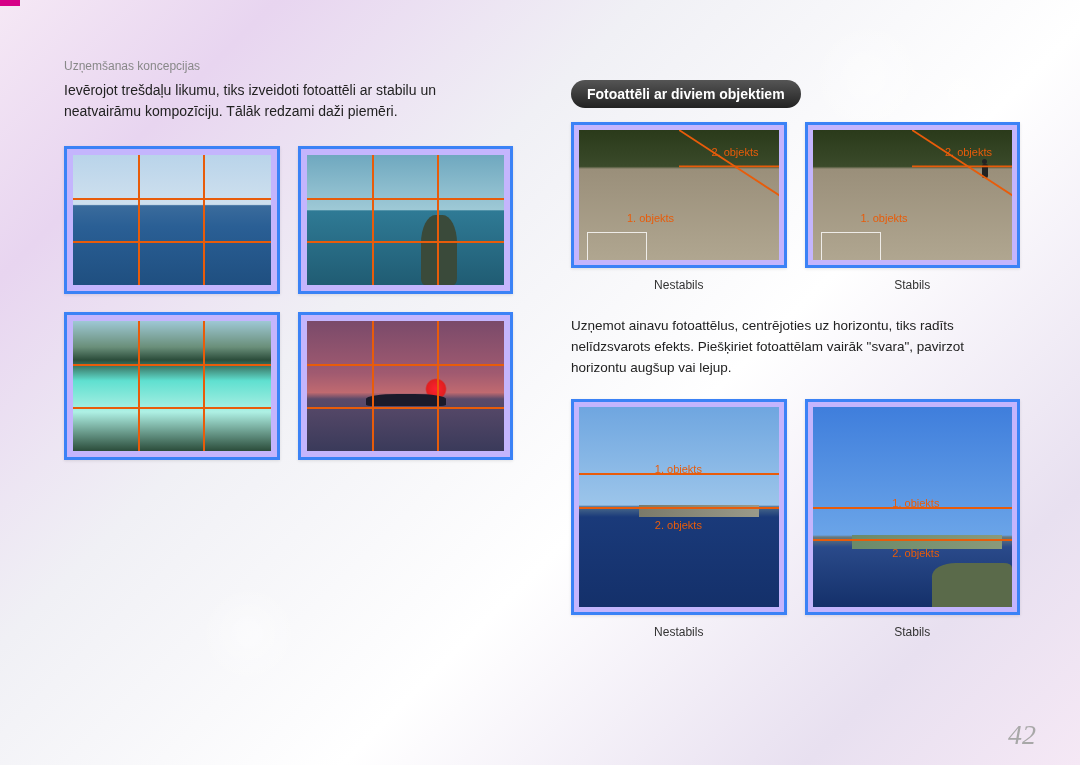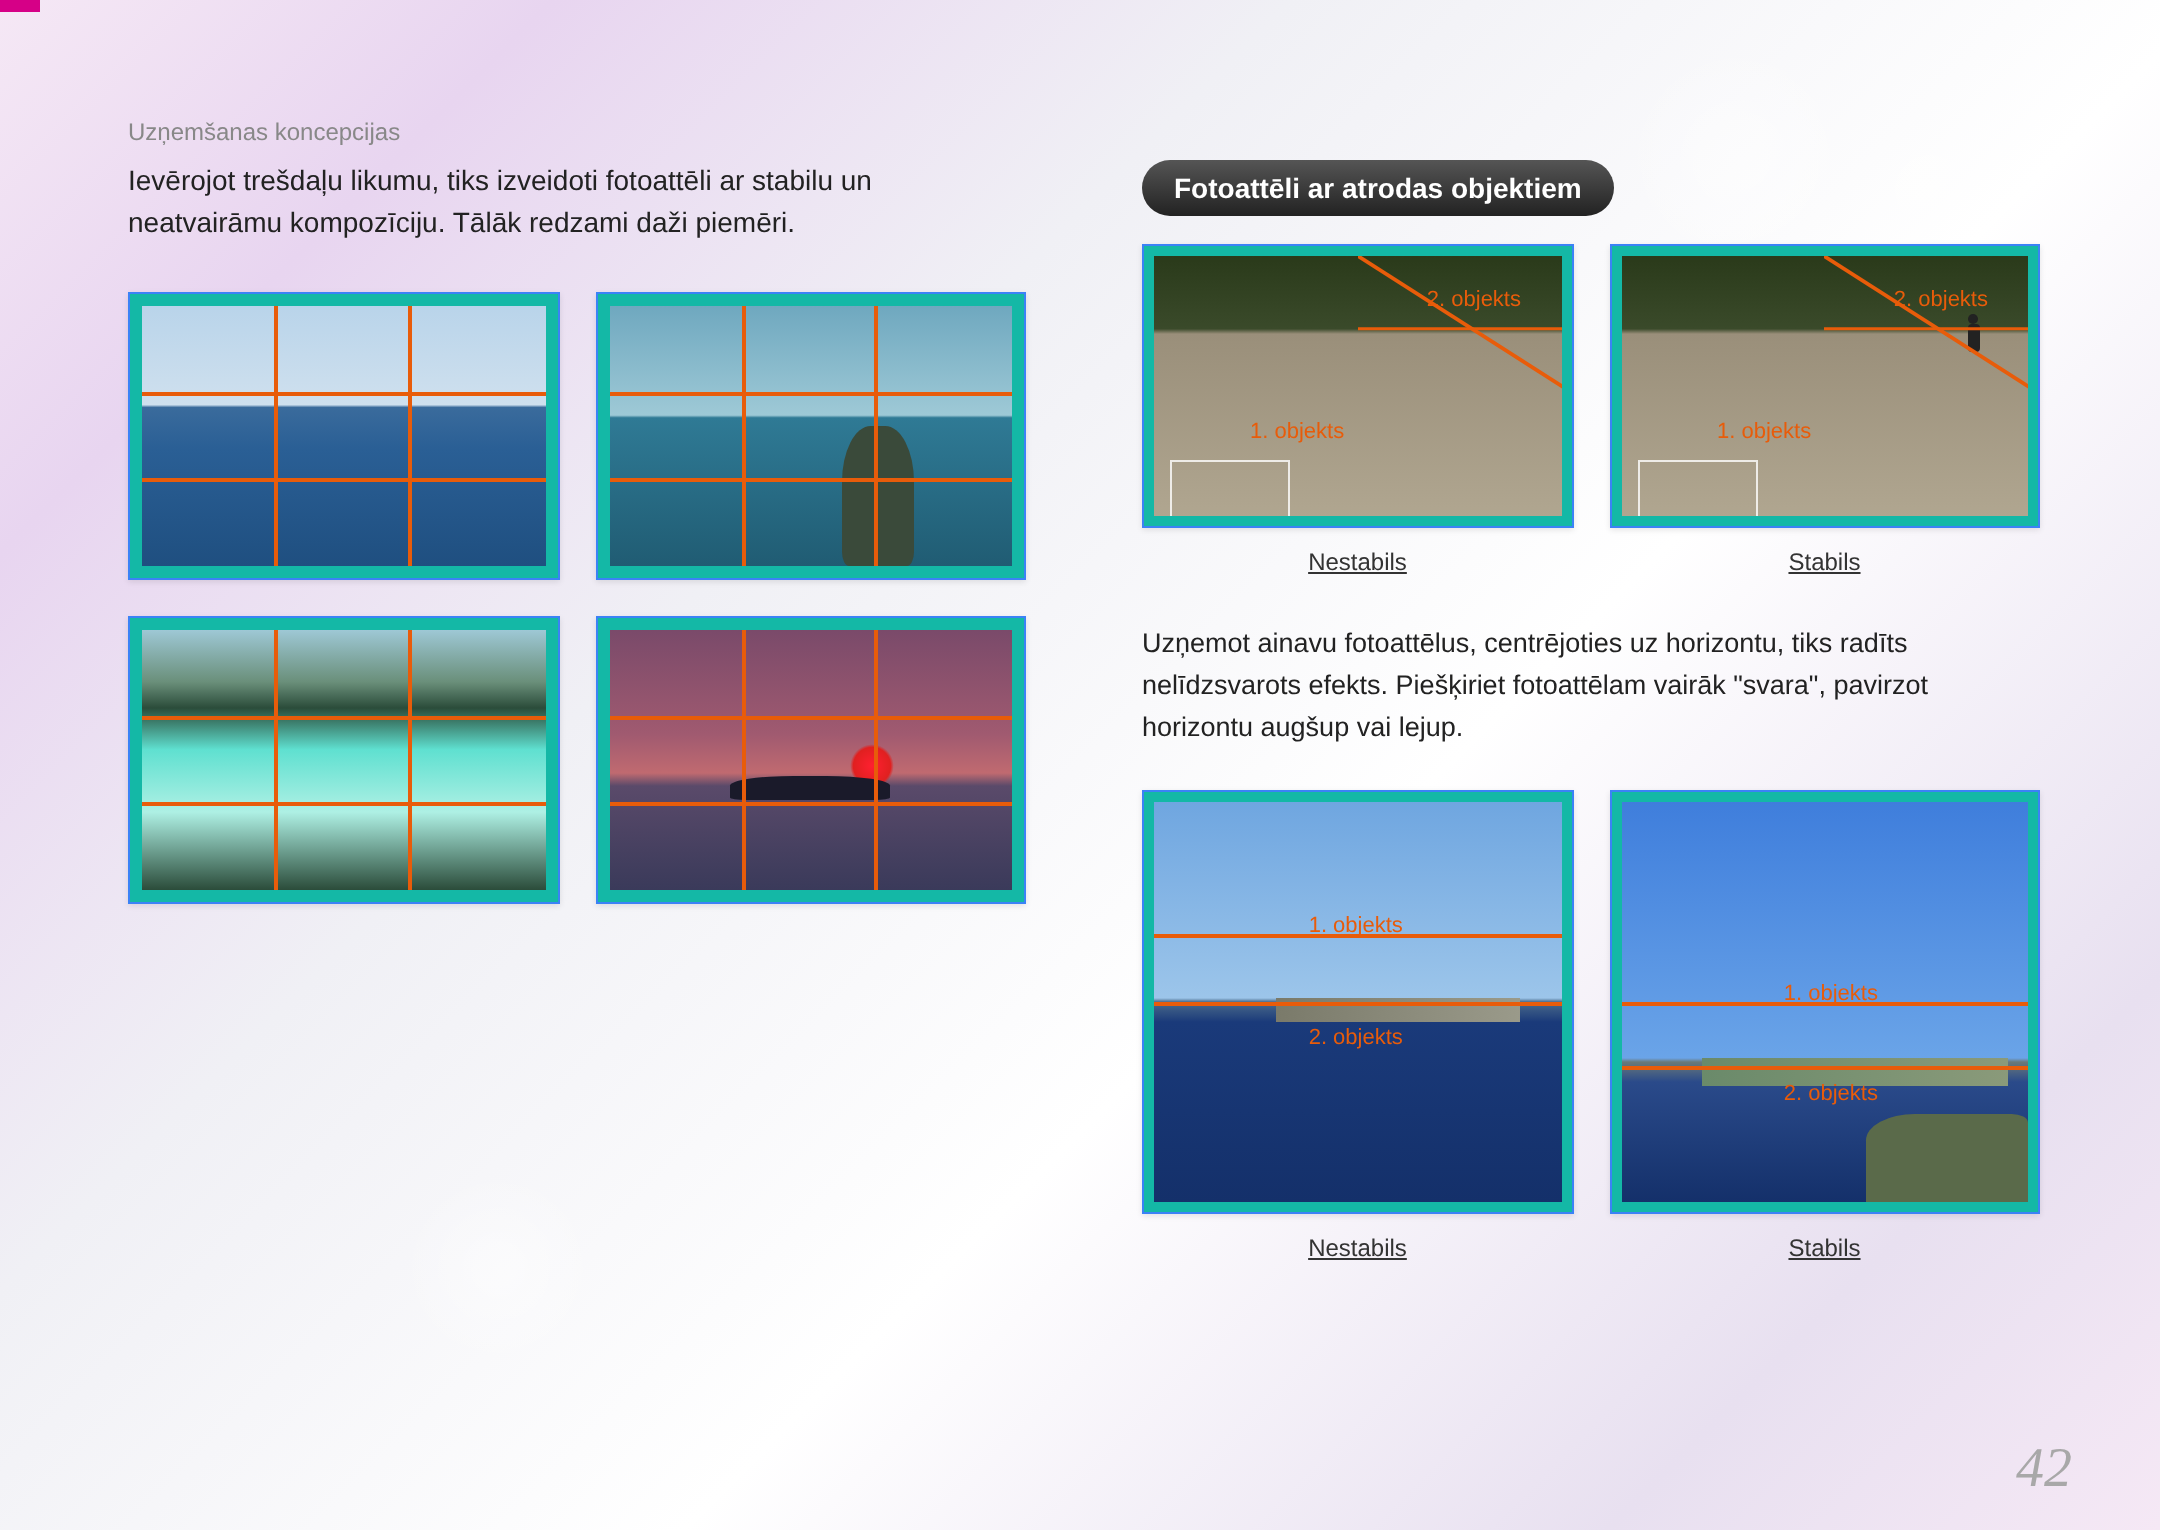--- a/index.html
+++ b/index.html
@@ -45,22 +45,22 @@
   color: #222;
   line-height: 1.5;
   margin-bottom: 24px;
 }
 .grid-examples {
   display: grid;
   grid-template-columns: 1fr 1fr;
   gap: 18px;
 }
 .frame {
-  background: #14b8a6;
-  border: 1px solid #3b82f6;
+  background: #c4b5fd;
+  border: 3px solid #3b82f6;
   padding: 6px;
   box-shadow: 0 1px 3px rgba(0,0,0,0.1);
 }
 .thirds-img {
   width: 100%;
   height: 130px;
   position: relative;
   overflow: hidden;
 }
 .thirds-img .sky { position:absolute; inset:0; }
@@ -89,21 +89,20 @@
   display:flex;
   gap:18px;
   margin-bottom:24px;
 }
 .pair-item { flex:1; text-align:center; }
 .pair-item .frame { padding:5px; }
 .pair-caption {
   font-size:12px;
   color:#333;
   margin-top:10px;
-  text-decoration:underline;
 }
 .diag-box {
   width:100%;
   height:130px;
   position:relative;
   overflow:hidden;
 }
 .obj-label {
   position:absolute;
   color:#e85c0a;
@@ -213,21 +212,21 @@
           <div class="grid-line gl-h1"></div>
             <div class="grid-line gl-h2"></div>
           <div class="grid-line gl-v1"></div>
             <div class="grid-line gl-v2"></div>
         </div>
       </div>
     </div>
   </div>
 
   <div class="col">
-    <div class="section-pill">Fotoattēli ar atrodas objektiem</div>
+    <div class="section-pill">Fotoattēli ar diviem objektiem</div>
 
     
     <div class="pair-row">
       <div class="pair-item">
         <div class="frame">
           <div class="diag-box" style="background:linear-gradient(to bottom,#2a3a1a 0%,#3a4a2a 28%,#9a8f7a 30%,#b0a690 100%);">
             <svg class="diag-line" width="100%" height="100%" viewBox="0 0 100 100" preserveAspectRatio="none">
               <line x1="0" y1="0" x2="100" y2="100" stroke="#e85c0a" stroke-width="1.2"></line>
               <line x1="0" y1="28" x2="100" y2="28" stroke="#e85c0a" stroke-width="1.2"></line>
             </svg>

